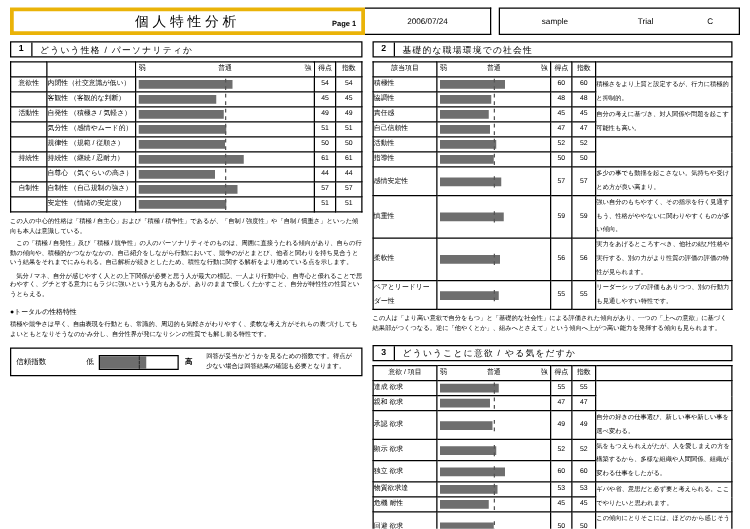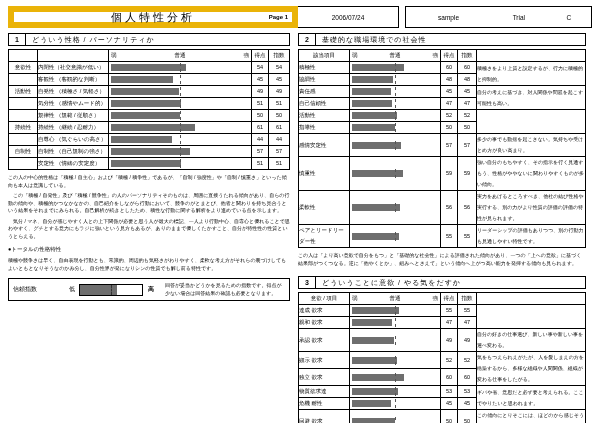--- a/index.html
+++ b/index.html
@@ -1,21 +1,21 @@
 <!DOCTYPE html>
 <html><head>
 <meta charset="utf-8">
 <style>
   html,body{margin:0;padding:0;background:#ffffff;}
   body{width:600px;height:423px;font-family:"Liberation Sans","DejaVu Sans",sans-serif;color:#000;}
   #sheet{position:relative;width:600px;height:423px;box-sizing:border-box;padding:6px 8px;}
 
   
   .header{display:flex;align-items:stretch;height:22px;margin-bottom:5px;}
-  .hdr-title{flex:0 0 278px;border:6px solid #eab308;display:flex;align-items:center;justify-content:center;position:relative;}
+  .hdr-title{flex:0 0 278px;border:3px solid #eab308;display:flex;align-items:center;justify-content:center;position:relative;}
   .hdr-title .t{font-size:11px;letter-spacing:3px;}
   .hdr-title .pg{position:absolute;right:4px;bottom:2px;font-size:6px;font-weight:bold;}
   .hdr-date{flex:0 0 100px;border:1px solid #000;border-left:none;display:flex;align-items:center;justify-content:center;font-size:6.5px;}
   .hdr-gap{flex:0 0 6px;}
   .hdr-name{flex:1;border:1px solid #000;display:flex;align-items:center;font-size:6.5px;}
   .hdr-name span{display:inline-block;text-align:center;}
   .hn1{width:46%;}
   .hn2{width:30%;}
   .hn3{width:24%;}
 

